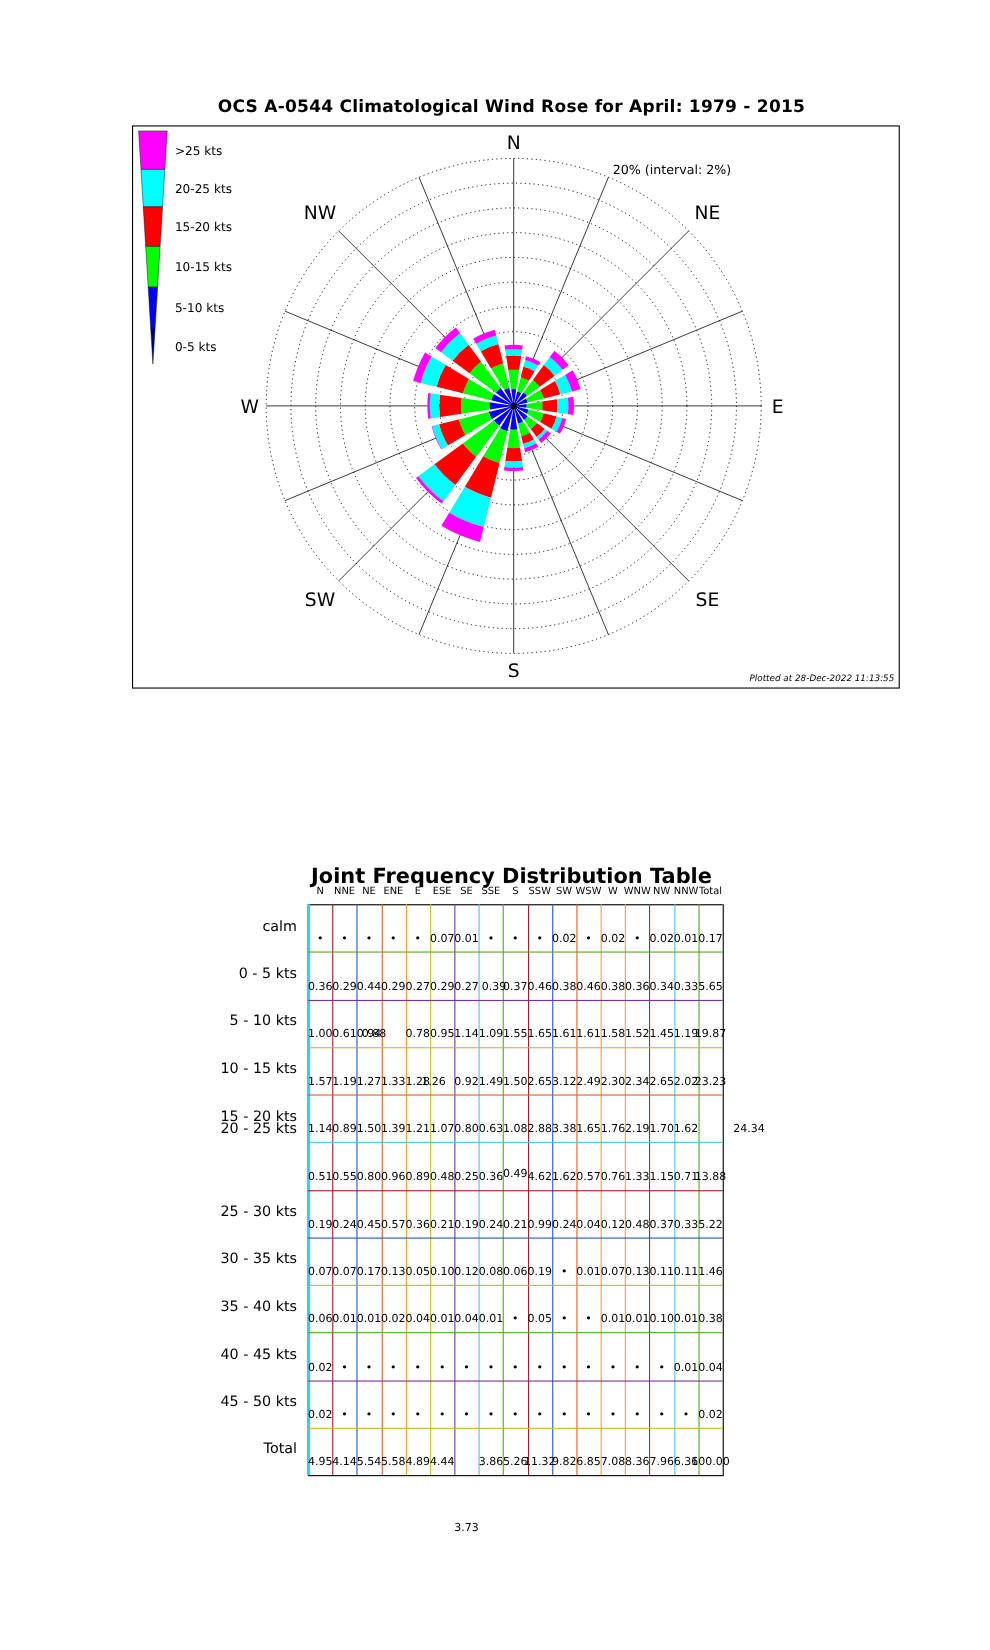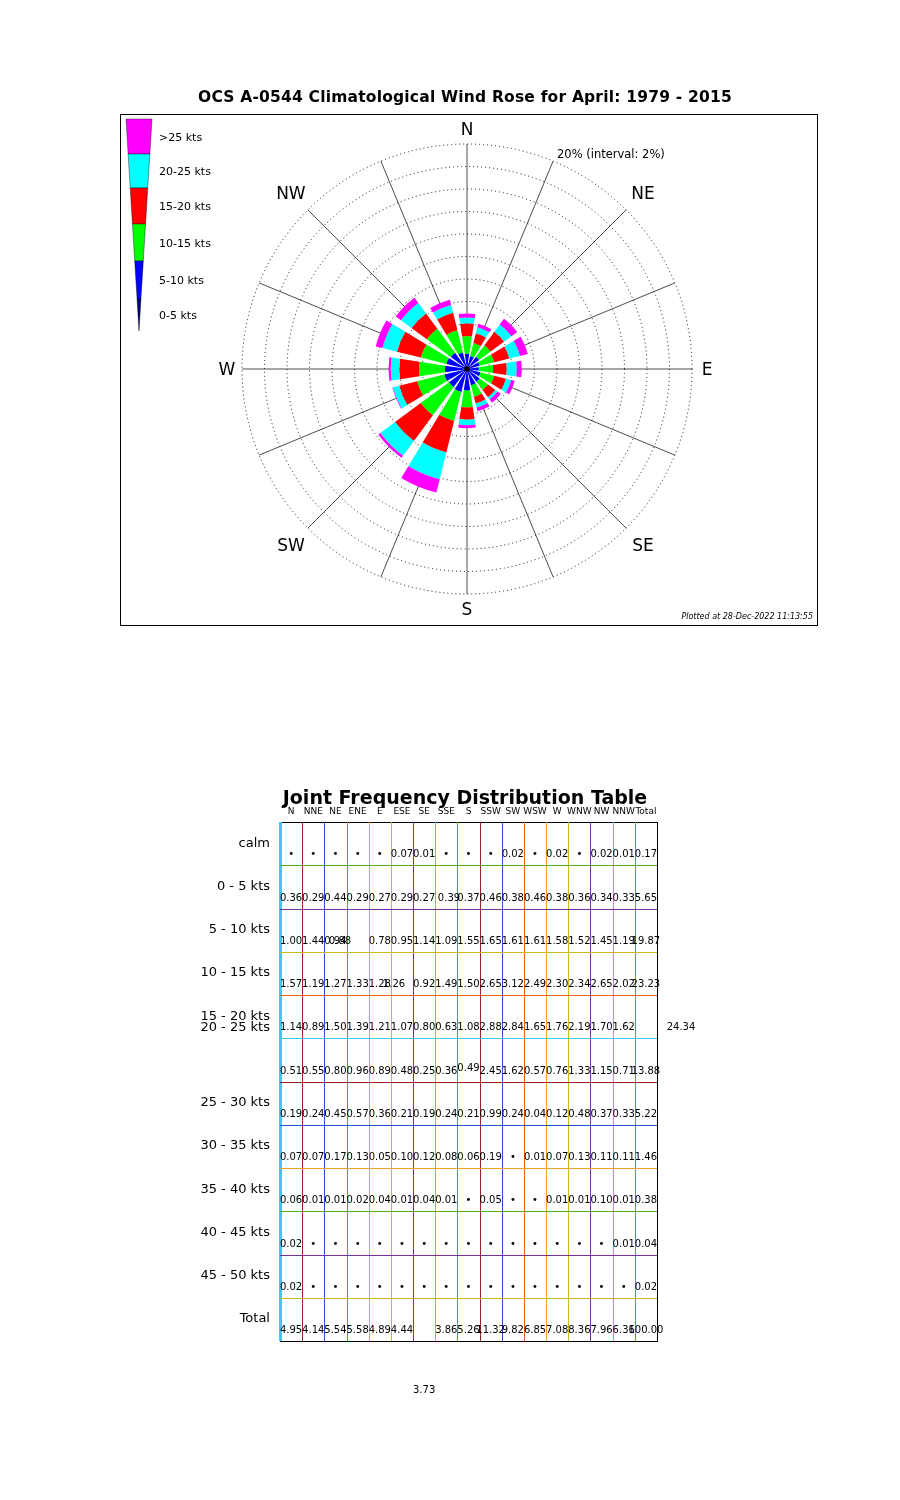--- a/index.html
+++ b/index.html
@@ -269,21 +269,21 @@
       <span class="val" style="left:490.68px;top:891.50px">0.46</span>
       <span class="val" style="left:512.85px;top:891.50px">0.38</span>
       <span class="val" style="left:535.03px;top:891.50px">0.46</span>
       <span class="val" style="left:557.21px;top:891.50px">0.38</span>
       <span class="val" style="left:579.38px;top:891.50px">0.36</span>
       <span class="val" style="left:601.56px;top:891.50px">0.34</span>
       <span class="val" style="left:623.74px;top:891.50px">0.33</span>
       <span class="val" style="left:645.91px;top:891.50px">5.65</span>
       <div class="rowlab" style="top:921.13px">5 - 10 kts</div>
       <span class="val" style="left:291.09px;top:934.75px">1.00</span>
-      <span class="val" style="left:313.26px;top:934.75px">1.44</span>
+      <span class="val" style="left:313.26px;top:934.75px">0.61</span>
       <span class="val" style="left:335.44px;top:934.75px">0.94</span>
       <span class="val" style="left:340px;top:934.75px">0.88</span>
       <span class="val" style="left:379.79px;top:934.75px">0.78</span>
       <span class="val" style="left:401.97px;top:934.75px">0.95</span>
       <span class="val" style="left:424.15px;top:934.75px">1.14</span>
       <span class="val" style="left:446.32px;top:934.75px">1.09</span>
       <span class="val" style="left:468.50px;top:934.75px">1.55</span>
       <span class="val" style="left:490.68px;top:934.75px">1.65</span>
       <span class="val" style="left:512.85px;top:934.75px">1.61</span>
       <span class="val" style="left:535.03px;top:934.75px">1.61</span>
@@ -314,38 +314,38 @@
       <span class="val" style="left:291.09px;top:1021.25px">1.14</span>
       <span class="val" style="left:313.26px;top:1021.25px">0.89</span>
       <span class="val" style="left:335.44px;top:1021.25px">1.50</span>
       <span class="val" style="left:357.62px;top:1021.25px">1.39</span>
       <span class="val" style="left:379.79px;top:1021.25px">1.21</span>
       <span class="val" style="left:401.97px;top:1021.25px">1.07</span>
       <span class="val" style="left:424.15px;top:1021.25px">0.80</span>
       <span class="val" style="left:446.32px;top:1021.25px">0.63</span>
       <span class="val" style="left:468.50px;top:1021.25px">1.08</span>
       <span class="val" style="left:490.68px;top:1021.25px">2.88</span>
-      <span class="val" style="left:512.85px;top:1021.25px">2.84</span>
+      <span class="val" style="left:512.85px;top:1021.25px">3.38</span>
       <span class="val" style="left:535.03px;top:1021.25px">1.65</span>
       <span class="val" style="left:557.21px;top:1021.25px">1.76</span>
       <span class="val" style="left:579.38px;top:1021.25px">2.19</span>
       <span class="val" style="left:601.56px;top:1021.25px">1.70</span>
       <span class="val" style="left:623.74px;top:1021.25px">1.62</span>
       <span class="val" style="left:681px;top:1021.25px">24.34</span>
       <div class="rowlab" style="top:1019px">20 - 25 kts</div>
       <span class="val" style="left:291.09px;top:1064.50px">0.51</span>
       <span class="val" style="left:313.26px;top:1064.50px">0.55</span>
       <span class="val" style="left:335.44px;top:1064.50px">0.80</span>
       <span class="val" style="left:357.62px;top:1064.50px">0.96</span>
       <span class="val" style="left:379.79px;top:1064.50px">0.89</span>
       <span class="val" style="left:401.97px;top:1064.50px">0.48</span>
       <span class="val" style="left:424.15px;top:1064.50px">0.25</span>
       <span class="val" style="left:446.32px;top:1064.50px">0.36</span>
       <span class="val" style="left:468.50px;top:1062px">0.49</span>
-      <span class="val" style="left:490.68px;top:1064.50px">2.45</span>
+      <span class="val" style="left:490.68px;top:1064.50px">4.62</span>
       <span class="val" style="left:512.85px;top:1064.50px">1.62</span>
       <span class="val" style="left:535.03px;top:1064.50px">0.57</span>
       <span class="val" style="left:557.21px;top:1064.50px">0.76</span>
       <span class="val" style="left:579.38px;top:1064.50px">1.33</span>
       <span class="val" style="left:601.56px;top:1064.50px">1.15</span>
       <span class="val" style="left:623.74px;top:1064.50px">0.71</span>
       <span class="val" style="left:645.91px;top:1064.50px">13.88</span>
       <div class="rowlab" style="top:1094.13px">25 - 30 kts</div>
       <span class="val" style="left:291.09px;top:1107.75px">0.19</span>
       <span class="val" style="left:313.26px;top:1107.75px">0.24</span>

